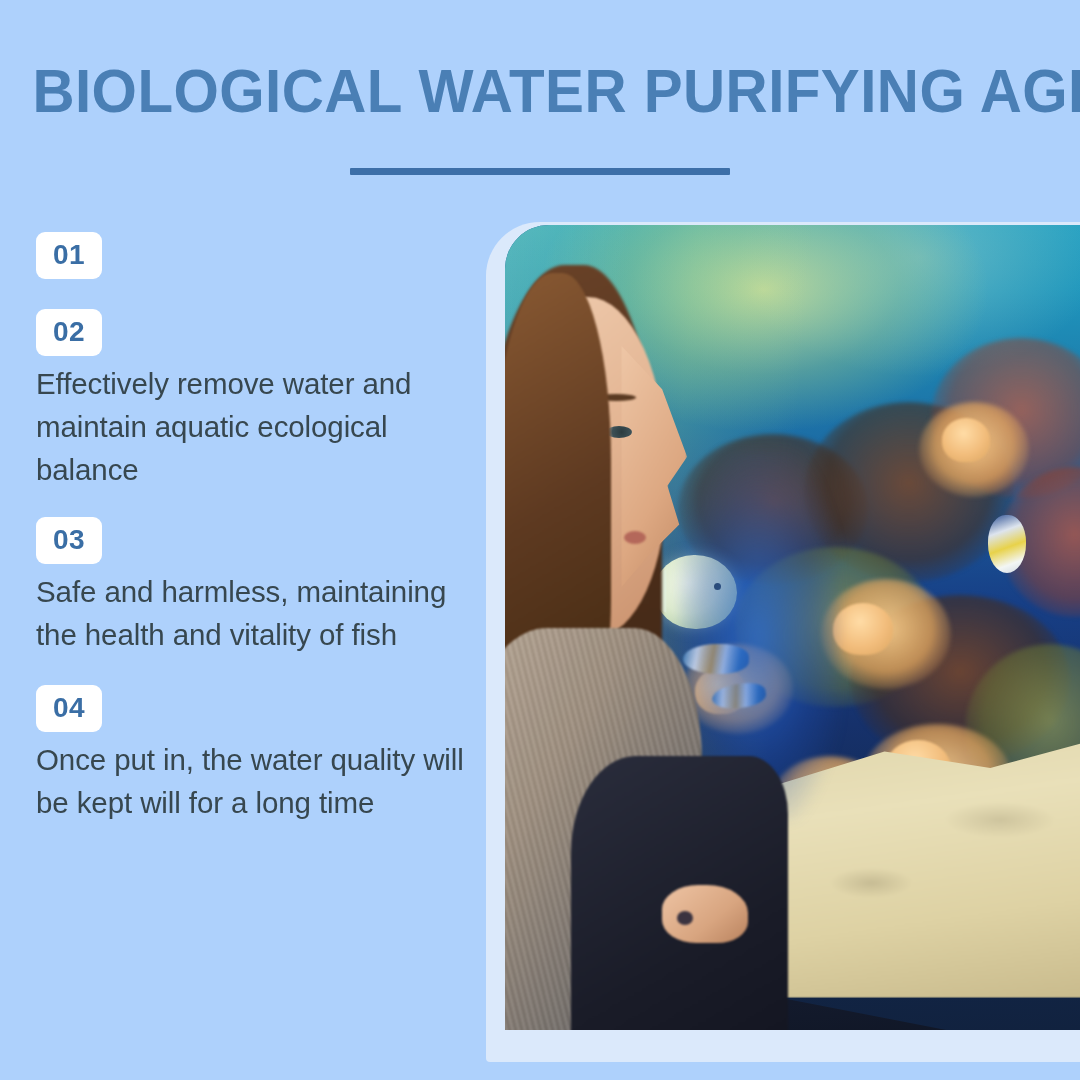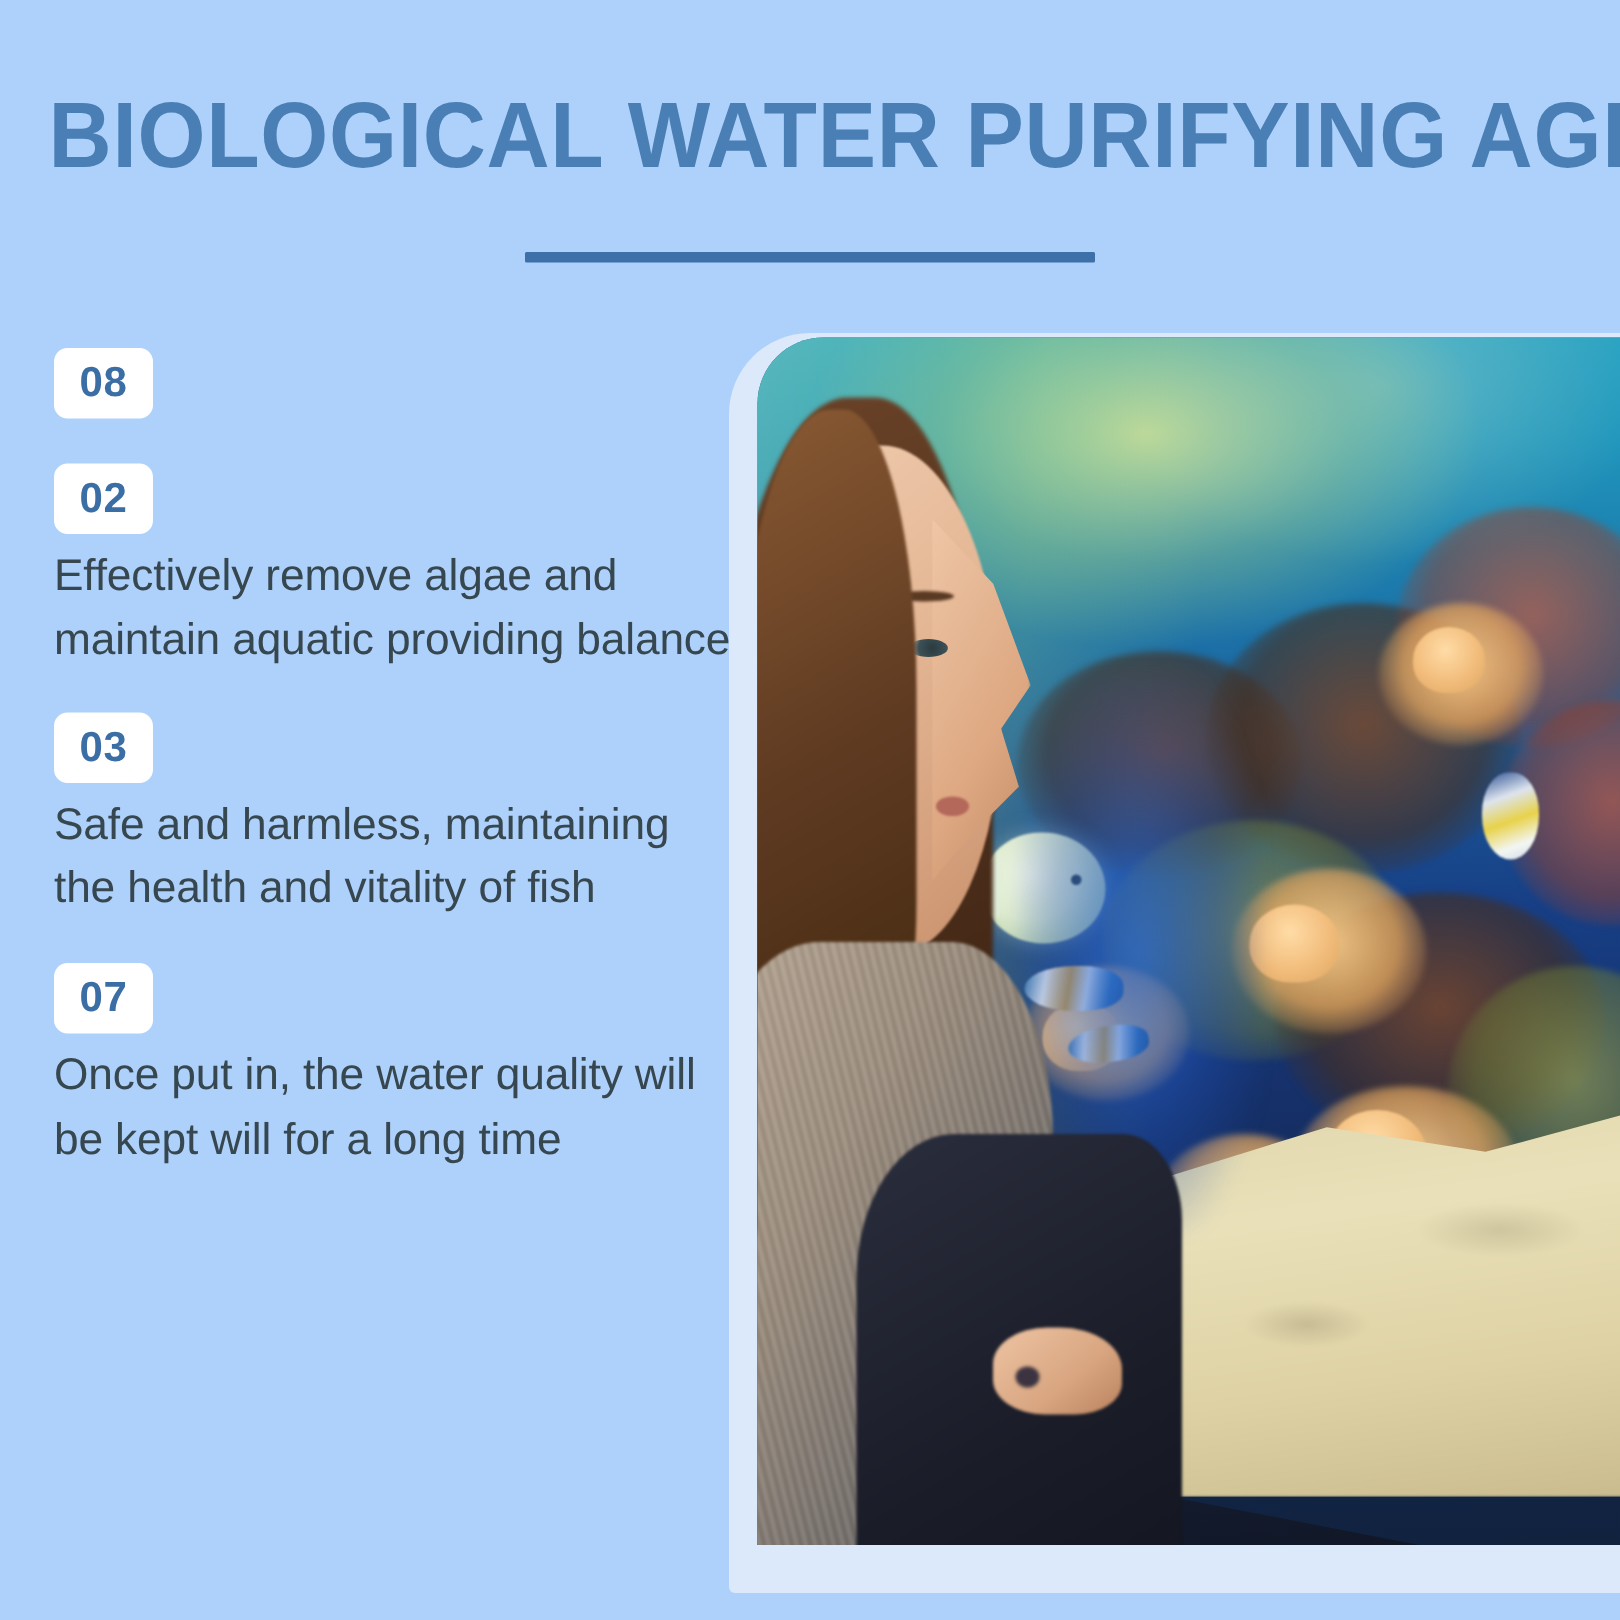--- a/index.html
+++ b/index.html
@@ -344,35 +344,35 @@
 <div class="poster">
 
   <div class="title-block">
     <h1 class="poster-title">BIOLOGICAL WATER PURIFYING AGENT</h1>
     <div class="title-rule"></div>
   </div>
 
   <div class="features">
 
     <div class="feature feature-01">
-      <span class="badge">08</span>
+      <span class="badge">01</span>
     </div>
 
     <div class="feature feature-02">
       <span class="badge">02</span>
-      <p class="feature-text">Effectively remove algae and maintain aquatic providing balance</p>
+      <p class="feature-text">Effectively remove water and maintain aquatic ecological balance</p>
     </div>
 
     <div class="feature feature-03">
       <span class="badge">03</span>
       <p class="feature-text">Safe and harmless, maintaining the health and vitality of fish</p>
     </div>
 
     <div class="feature feature-04">
-      <span class="badge">07</span>
+      <span class="badge">04</span>
       <p class="feature-text">Once put in, the water quality will be kept will for a long time</p>
     </div>
 
   </div>
 
   <div class="photo-frame"></div>
 
   <div class="photo">
     <div class="photo-inner">
 

